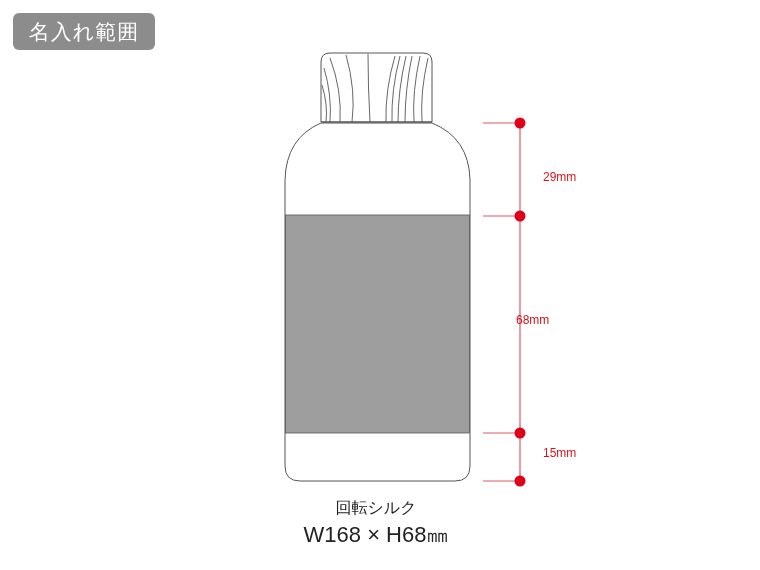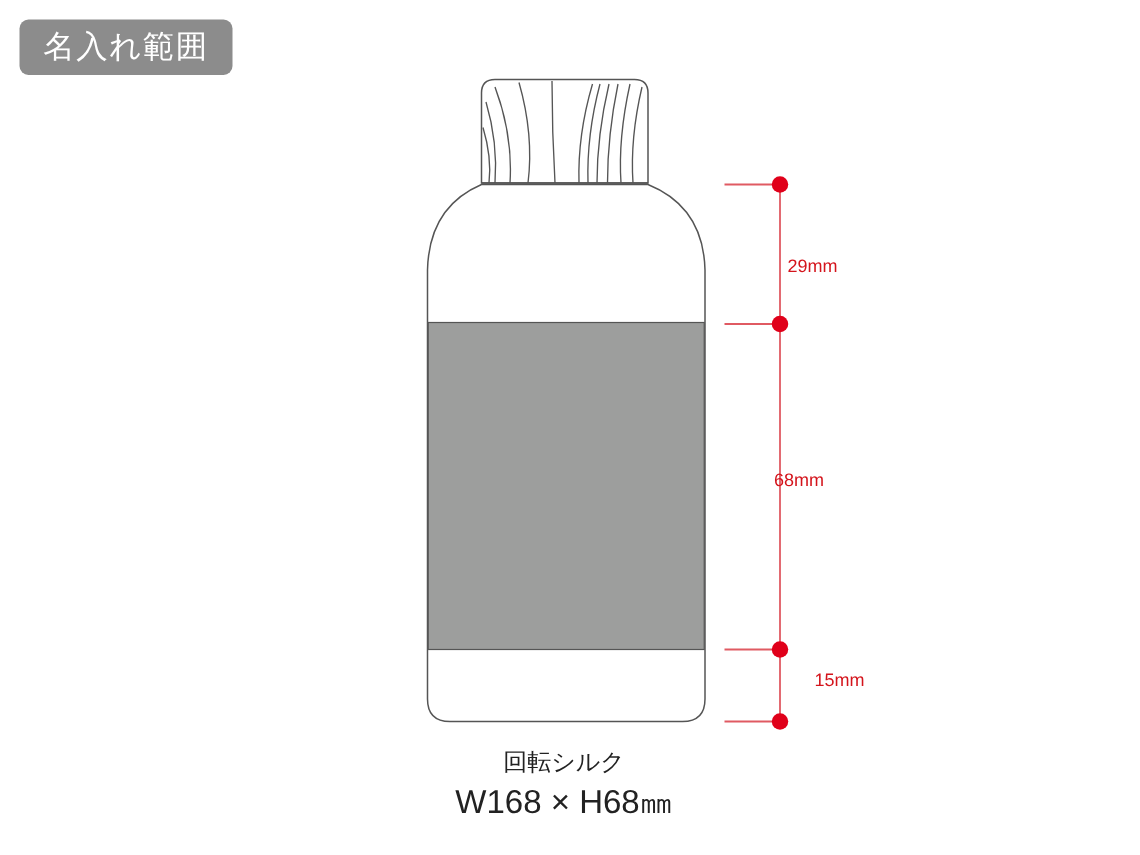--- a/index.html
+++ b/index.html
@@ -62,18 +62,18 @@
     <line x1="483" y1="481" x2="520" y2="481"></line>
   </g>
   <g fill="#e0001a">
     <circle cx="520" cy="123" r="5.5"></circle>
     <circle cx="520" cy="216" r="5.5"></circle>
     <circle cx="520" cy="433" r="5.5"></circle>
     <circle cx="520" cy="481" r="5.5"></circle>
   </g>
 </svg>
 
-<div class="dim-label" style="left:525px; top:170px;">29mm</div>
+<div class="dim-label" style="left:543px; top:170px;">29mm</div>
 <div class="dim-label" style="left:516px; top:313px;">68mm</div>
 <div class="dim-label" style="left:543px; top:446px;text-align:right;">15mm</div>
 
 <div class="caption-1">回転シルク</div>
 <div class="caption-2">W168 × H68㎜</div>
 
 </body></html>

